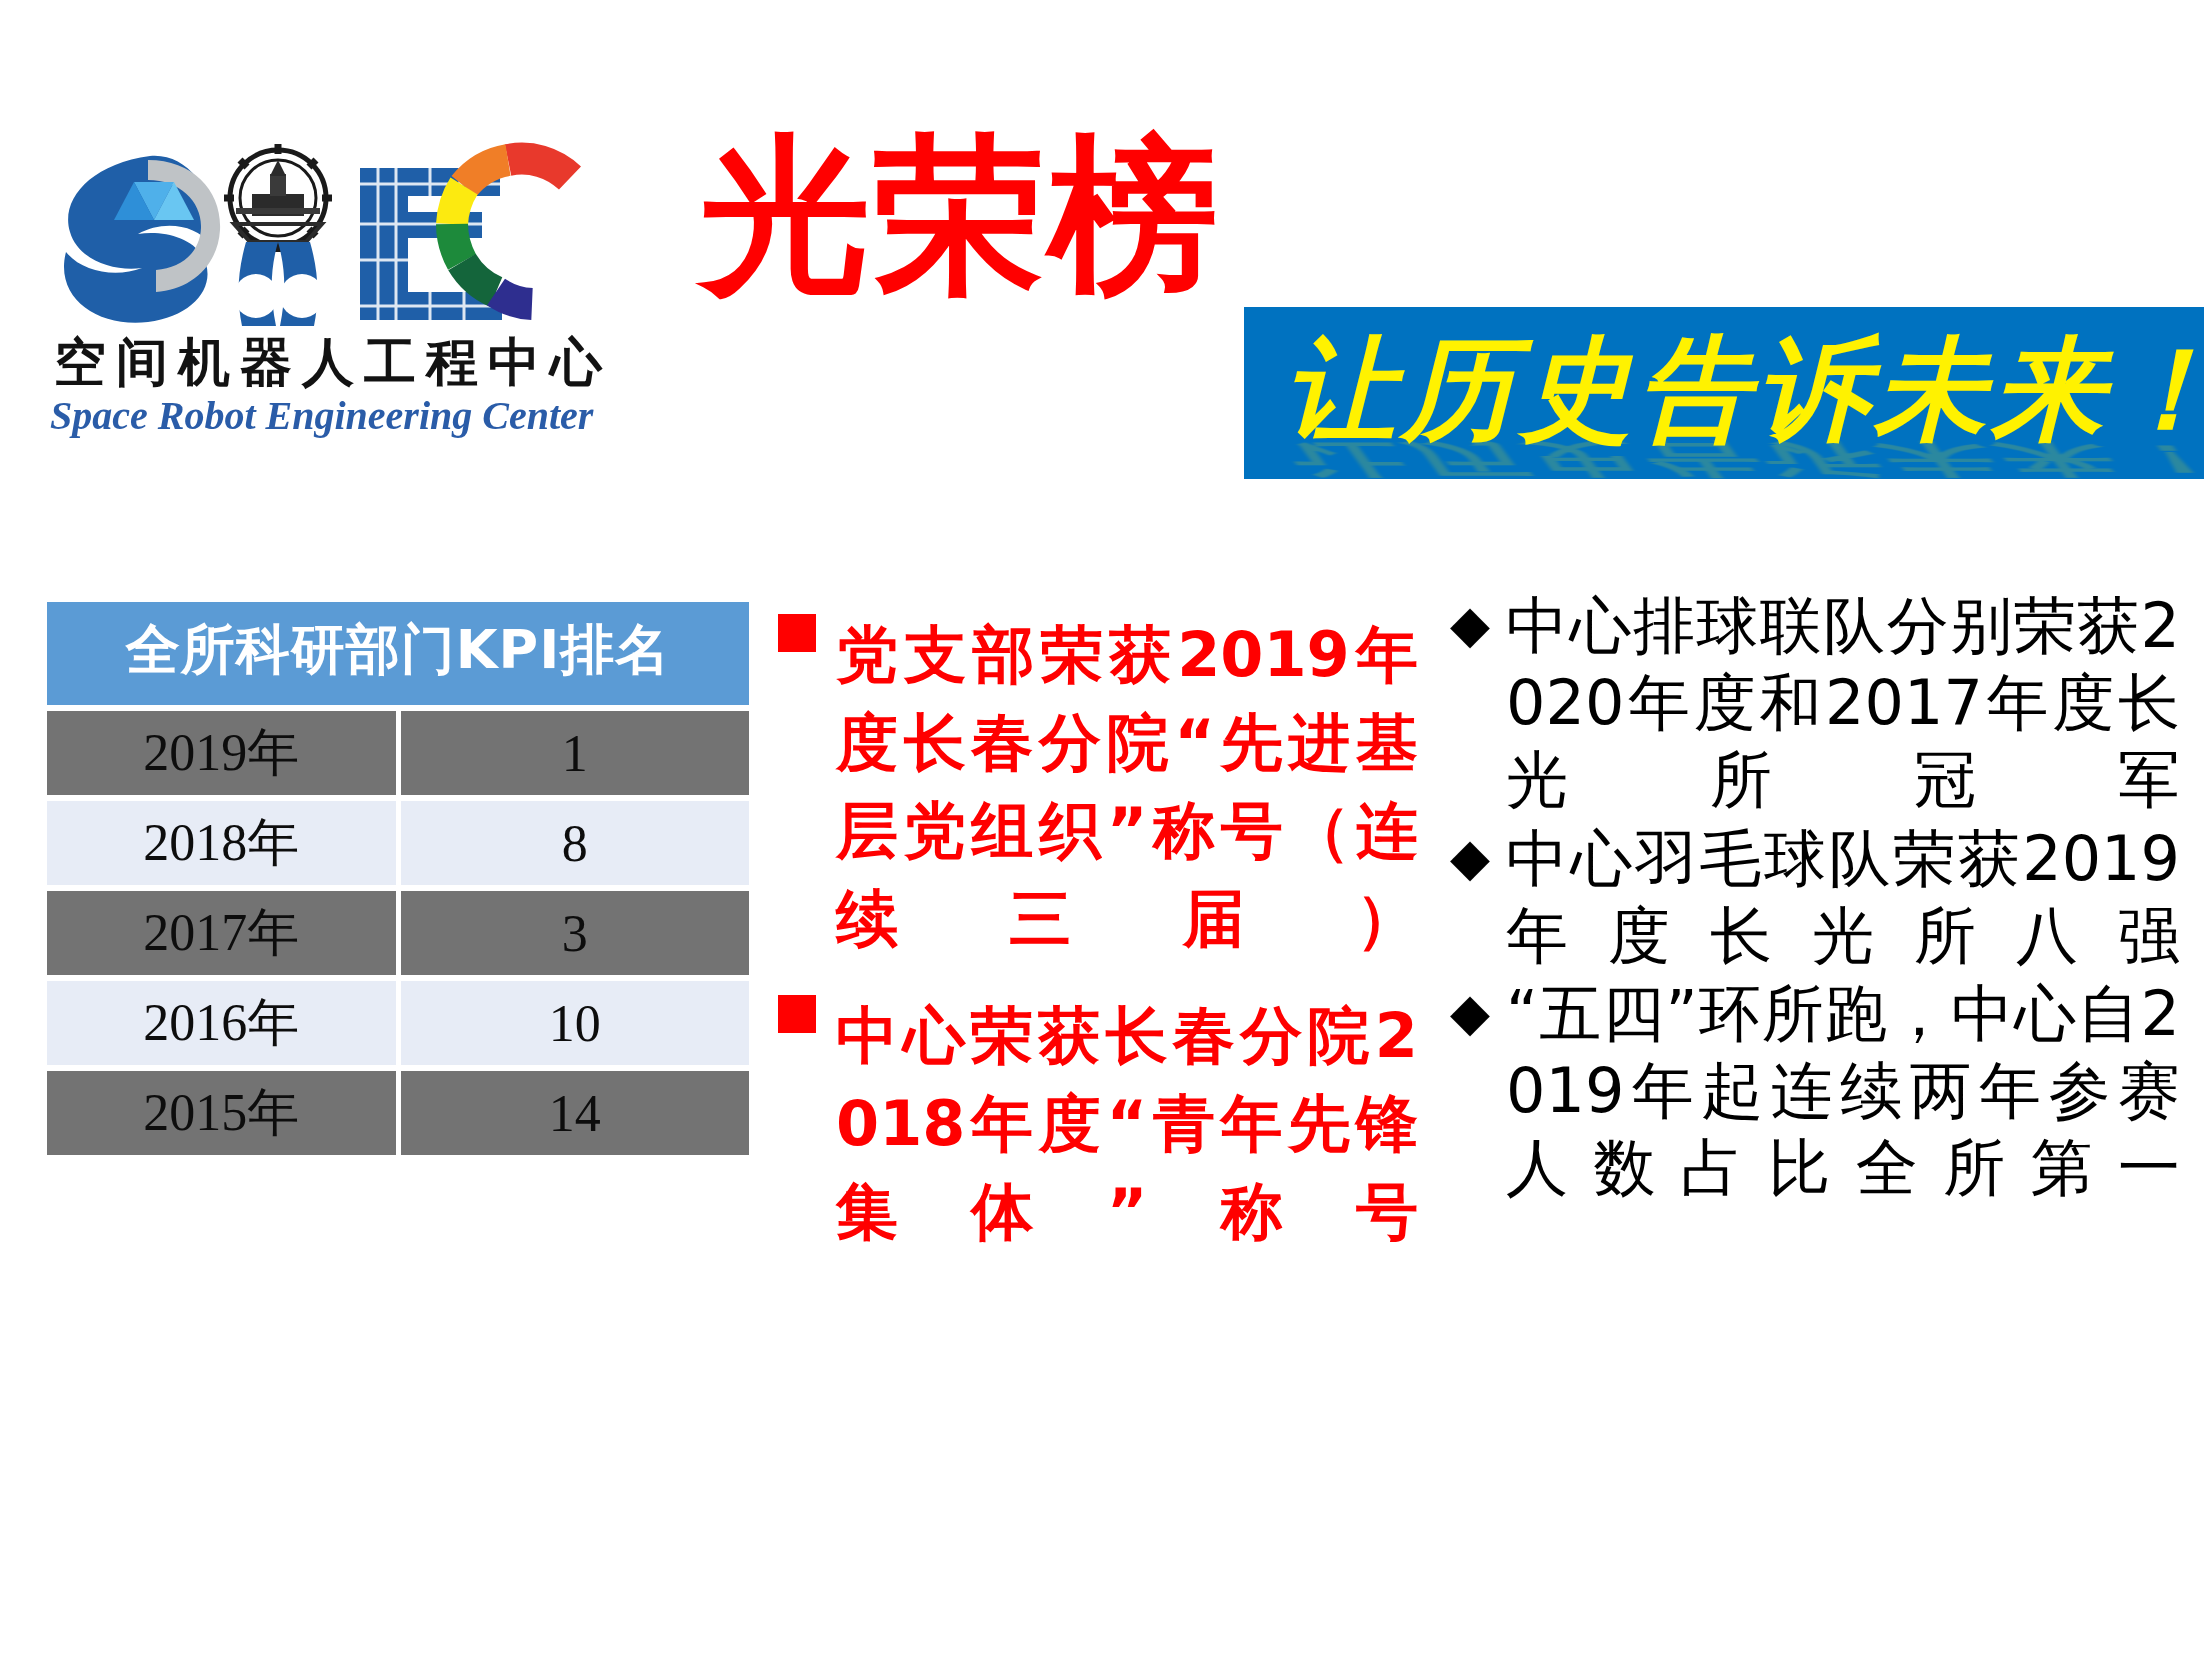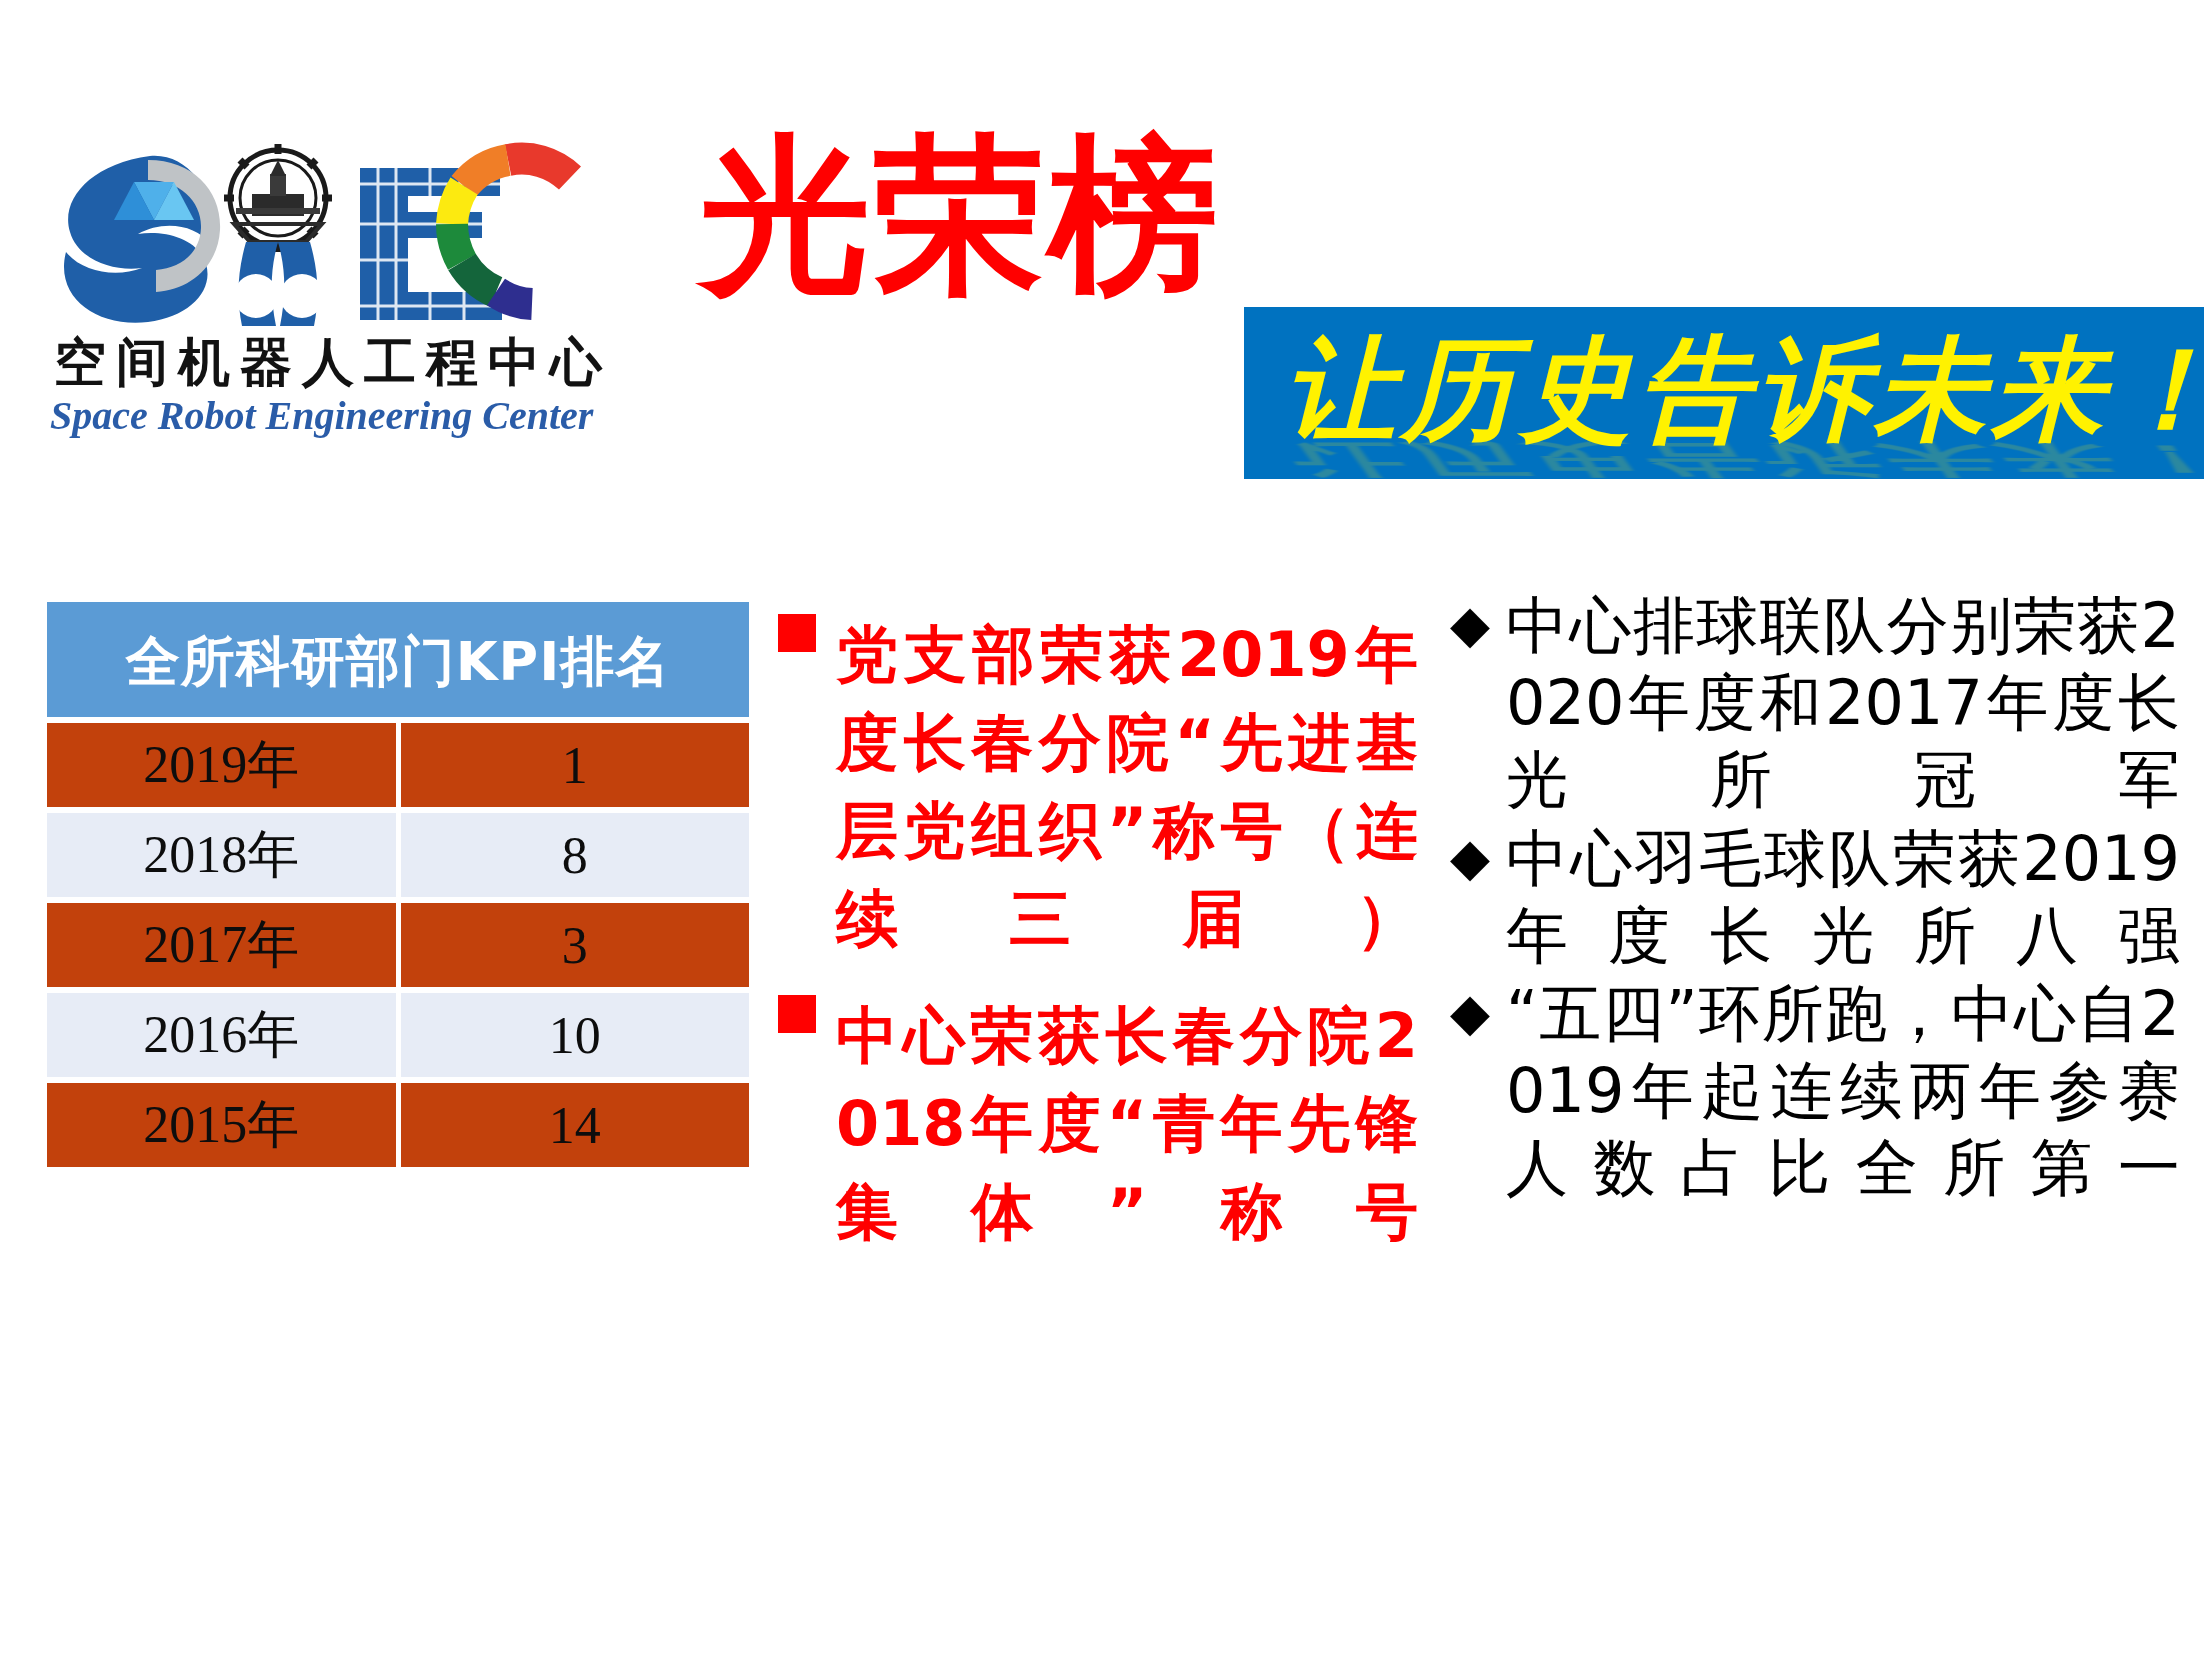--- a/index.html
+++ b/index.html
@@ -118,34 +118,34 @@
     border-collapse: separate;
     border-spacing: 5px 6px;
     table-layout: fixed;
   }
   #kpi-table thead th {
     background: #5B9BD5;
     color: #ffffff;
     font-family: "DejaVu Sans", "Liberation Sans", sans-serif;
     font-weight: bold;
     font-size: 54px;
-    padding: 24px 8px 18px 8px;
+    padding: 12px 8px 18px 8px;
     text-align: center;
     letter-spacing: 1px;
   }
   #kpi-table tbody td {
     font-family: "Liberation Serif", "DejaVu Serif", serif;
     font-size: 52px;
     color: #0d0d0d;
     text-align: center;
     height: 84px;
     padding: 0;
     vertical-align: middle;
   }
-  #kpi-table tbody tr.row-dark td { background: #c2410c; }
+  #kpi-table tbody tr.row-dark td { background: #737373; }
   #kpi-table tbody tr.row-light td { background: #E7ECF6; }
   #kpi-table col.col-year { width: 50%; }
   #kpi-table col.col-rank { width: 50%; }
 
   
   .bullet-col {
     position: absolute;
     top: 588px;
   }
   #bullets-red { left: 778px; width: 640px; }

